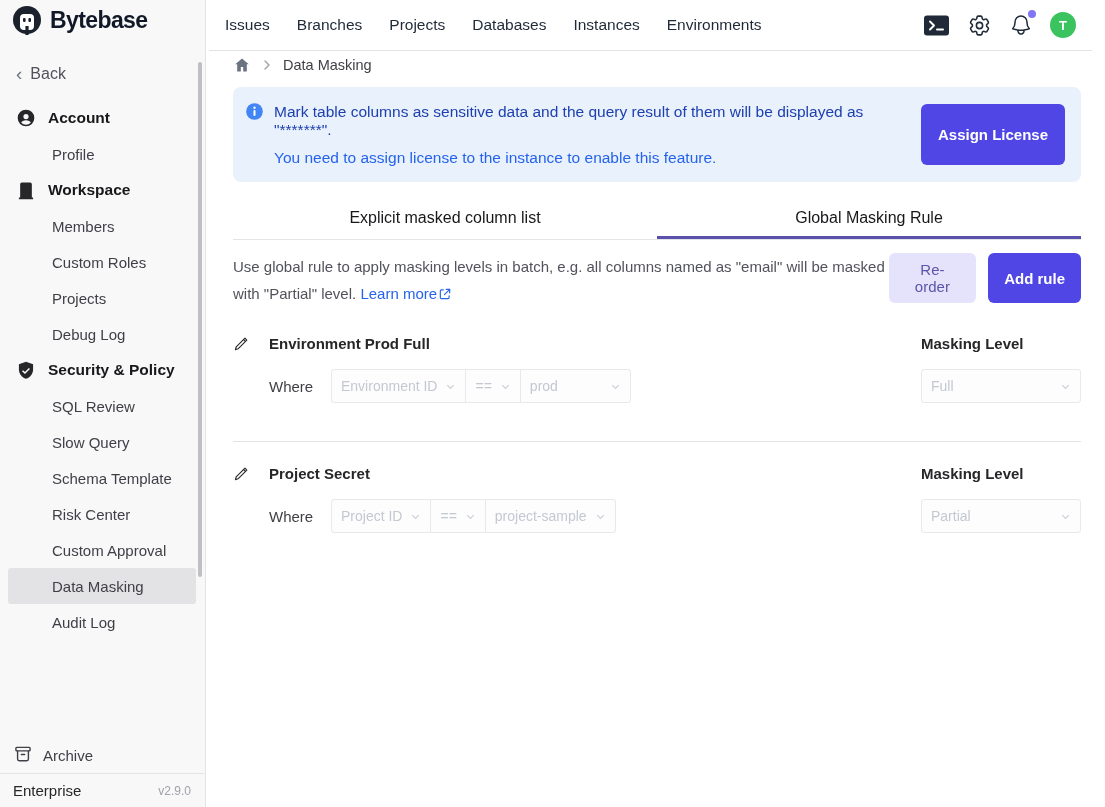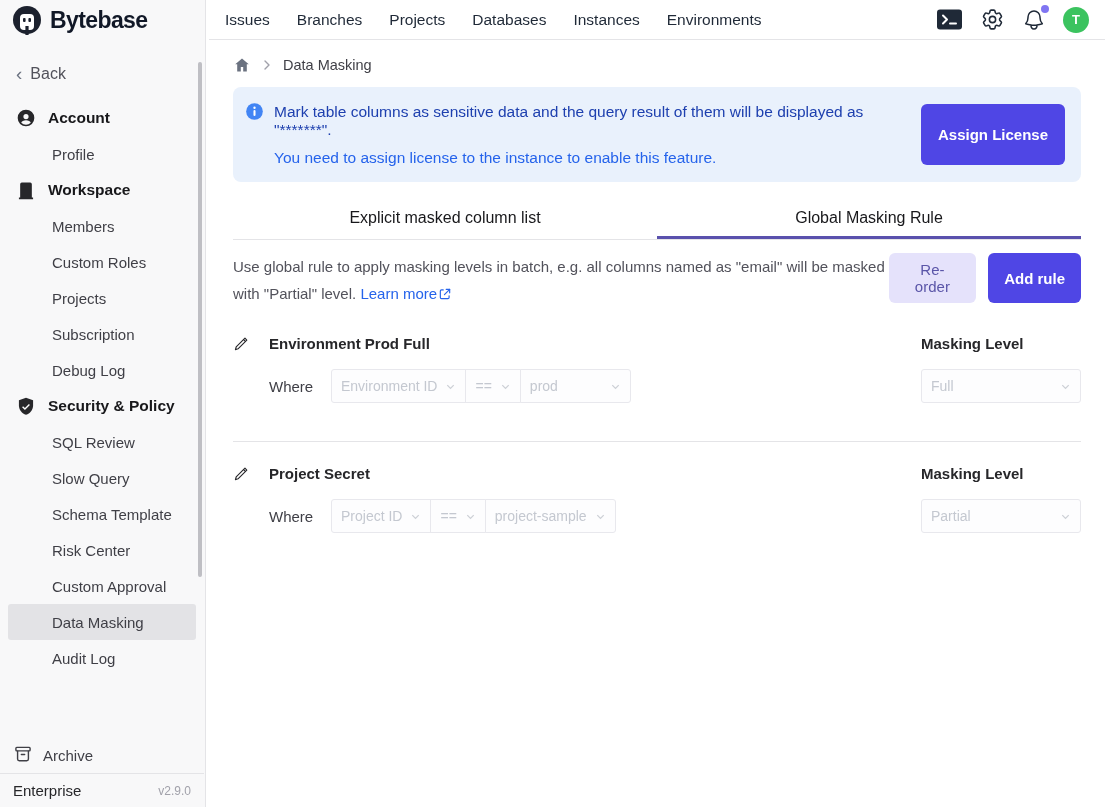--- a/index.html
+++ b/index.html
@@ -29,21 +29,21 @@
   .archive-row { position:absolute; bottom:34px; left:0; right:1px; height:36px;
     background:var(--sidebar-bg,#f8f8f9); display:flex; align-items:center; gap:10px;
     padding-left:13px; font-size:15px; color:#3f3f46; cursor:pointer; }
   .side-footer { position:absolute; bottom:0; left:0; right:1px; height:34px;
     border-top:1px solid var(--border,#e4e4e7); background:var(--sidebar-bg,#f8f8f9);
     display:flex; align-items:center; justify-content:space-between; padding:0 13px; }
   .plan { font-size:15px; color:#27272a; }
   .version { font-size:12px; color:#a1a1aa; }
 
   
-  .topbar { position:absolute; left:209px; top:0; right:0; height:40px; background:#fff;
+  .topbar { position:absolute; left:209px; top:0; right:13px; height:51px; background:#fff;
     border-bottom:1px solid var(--border,#e4e4e7); display:flex; align-items:center; padding:12px 16px; }
   .nav-items { display:flex; gap:27px; }
   .nav-item { font-size:15.5px; color:#1f2937; cursor:pointer; }
   .top-icons { margin-left:auto; display:flex; align-items:center; gap:17px; }
   .icon-btn { display:flex; cursor:pointer; position:relative; }
   .bell-dot { position:absolute; top:-3px; right:-3px; width:8px; height:8px; border-radius:50%;
     background:var(--notification-dot,#8075f2); }
   .avatar { width:26px; height:26px; border-radius:50%; background:var(--avatar-bg,#3bc35f);
     color:#fff; font-size:13px; font-weight:700; display:flex; align-items:center;
     justify-content:center; cursor:pointer; }
@@ -134,21 +134,20 @@
         <span class="sicon">
           <svg width="20" height="20" viewBox="0 0 24 24" fill="#27272a">
               <path d="M5 21V5a2 2 0 012-2h10a2 2 0 012 2v16h1.5v2H3.5v-2H5zm4-14h2.4v2.4H9V7zm3.6 0H15v2.4h-2.4V7zM9 11h2.4v2.4H9V11zm3.6 0H15v2.4h-2.4V11zM10.6 16h2.8v5h-2.8v-5z"></path>
             </svg>
         </span>
         <span>Workspace</span>
       </div>
       <div class="side-item">Members</div>
       <div class="side-item">Custom Roles</div>
       <div class="side-item">Projects</div>
-      <div class="side-item">Subscription</div>
       <div class="side-item">Debug Log</div>
 
       <div class="side-header">
         <span class="sicon">
           <svg width="20" height="20" viewBox="0 0 24 24">
               <path d="M12 2l8.5 3.2v6.1c0 5.1-3.6 9.6-8.5 11.2C7.1 20.9 3.5 16.4 3.5 11.3V5.2L12 2z" fill="#27272a"></path>
               <path d="M10.7 14.5l-2.2-2.2-1.2 1.2 3.4 3.4 6-6-1.2-1.2-4.8 4.8z" fill="#fff"></path>
             </svg>
         </span>
         <span>Security &amp; Policy</span>

